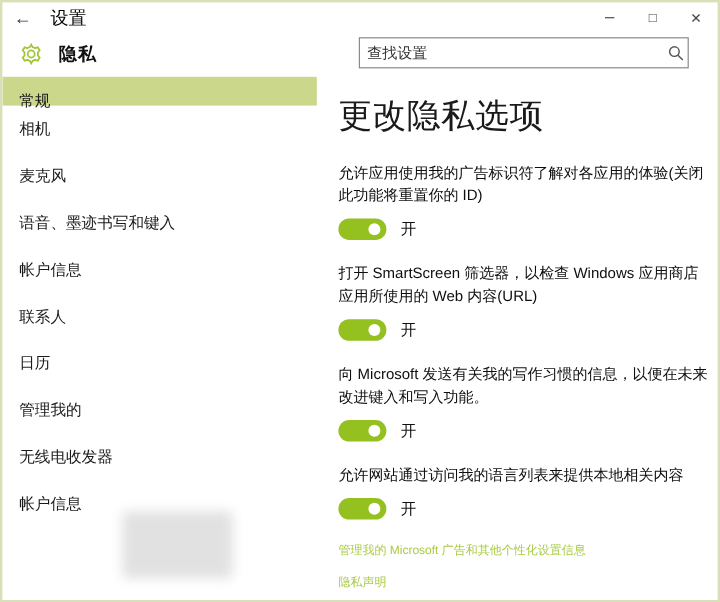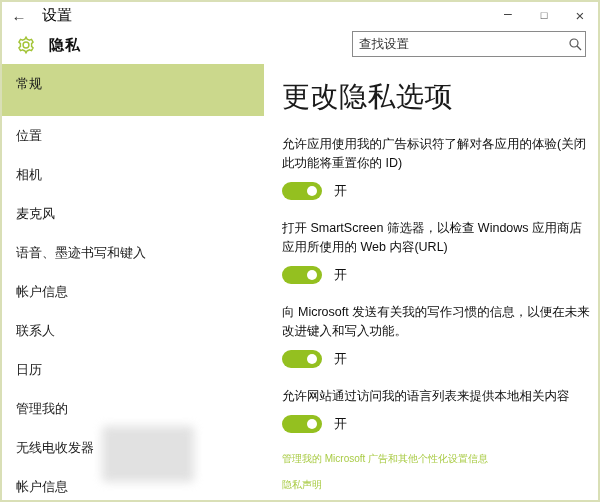--- a/index.html
+++ b/index.html
@@ -15,38 +15,38 @@
   .caption-btns { margin-left:auto; display:flex; align-items:center; height:100%; }
   .caption-btns .cb { width:36px; height:100%; display:flex; align-items:center; justify-content:center; color:#444; }
   .cb-min { font-size:14px; padding-bottom:4px; }
   .cb-max { font-size:11px; }
   .cb-close { font-size:15px; }
   
   .header { height:34px; display:flex; align-items:center; position:relative; flex:0 0 auto; }
   .gear { width:22px; height:22px; margin-left:13px; }
   .page-title { font-size:15px; font-weight:bold; color:#111; margin-left:12px; letter-spacing:1px; }
   .searchbox {
-    position:absolute; right:12px; top:3px; width:234px; height:26px;
+    position:absolute; right:24px; top:3px; width:275px; height:26px;
     border:1px solid #8a8a8a; background:#fff; display:flex; align-items:center;
   }
   .searchbox input {
     border:none; outline:none; flex:1; height:100%; padding:0 6px;
     font-size:12.5px; color:#222; font-family:inherit; background:transparent;
   }
   .searchbox input::placeholder { color:#333; opacity:1; }
   .search-icon { width:20px; display:flex; justify-content:center; }
   
   .main { flex:1; display:flex; min-height:0; }
   .sidebar { width:262px; flex:0 0 auto; padding-top:2px; }
   .sidebar ul { list-style:none; }
   .sidebar li {
     height:39px; line-height:39px; padding-left:14px; font-size:13px; color:#1a1a1a; cursor:default;
     white-space:nowrap;
   }
-  .sidebar li.selected { background:#cbd88c; height:52px; line-height:40px; }
+  .sidebar li.selected { background:#cbd88c; height:24px; line-height:40px; }
   .content { flex:1; padding:0 12px 0 18px; }
   .content h1 { font-size:28px; font-weight:400; color:#1a1a1a; margin-top:16px; letter-spacing:0.5px; }
   .desc { font-size:12.5px; color:#0e0e0e; line-height:19px; width:308px; margin-top:19px; }
   .toggle-row { display:flex; align-items:center; margin-top:9px; }
   .toggle { width:40px; height:18px; border-radius:9px; background:#94c020; position:relative; }
   .toggle .knob {
     position:absolute; width:10px; height:10px; border-radius:50%; background:#fff;
     top:4px; right:5px;
   }
   .toggle-label { font-size:13px; color:#111; margin-left:12px; }
@@ -95,21 +95,20 @@
             <line x1="9" y1="9" x2="13" y2="13"></line>
         </svg>
       </span>
     </div>
   </div>
 
   <div class="main">
     <nav class="sidebar">
       <ul>
         <li class="selected">常规</li>
-        <li>位置</li>
         <li>相机</li>
         <li>麦克风</li>
         <li>语音、墨迹书写和键入</li>
         <li>帐户信息</li>
         <li>联系人</li>
         <li>日历</li>
         <li>管理我的</li>
         <li>无线电收发器</li>
         <li>帐户信息</li>
       </ul>

